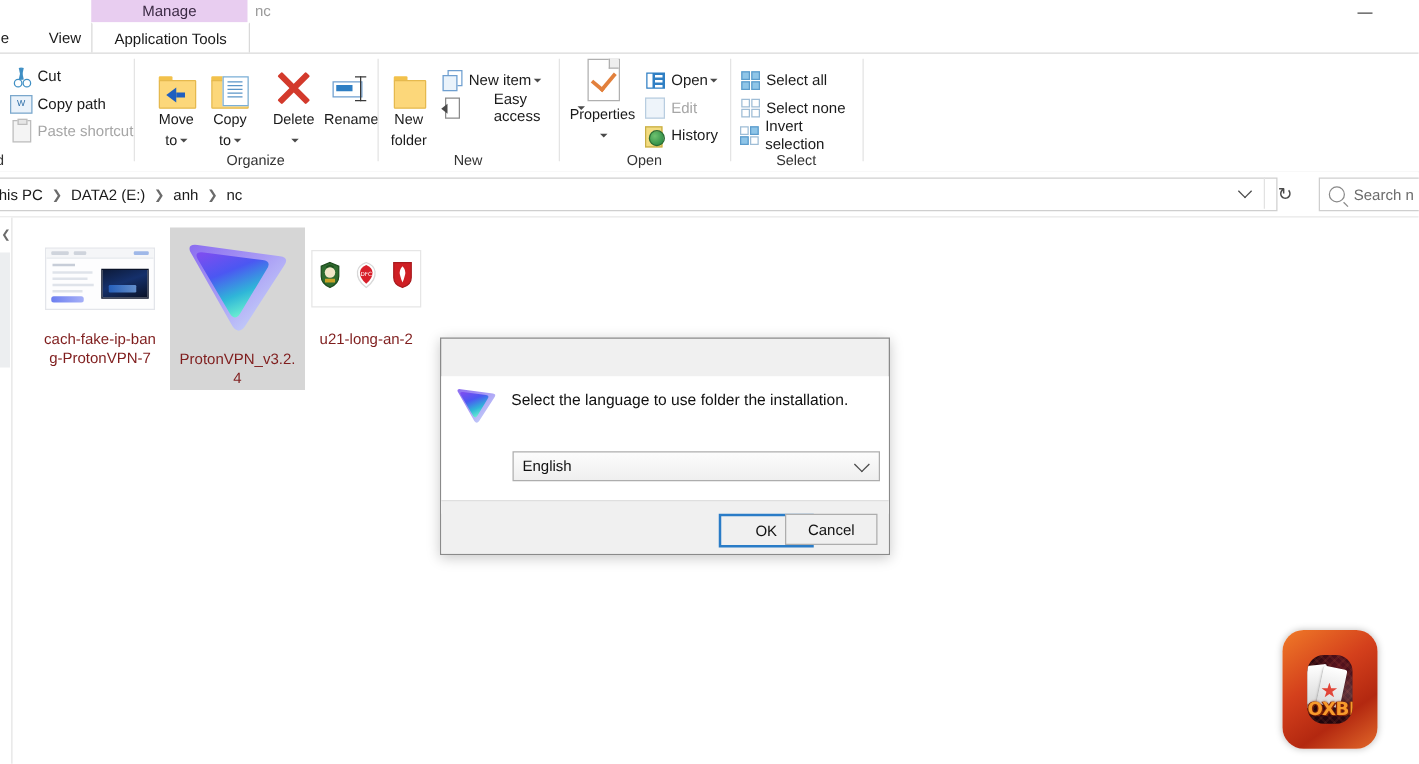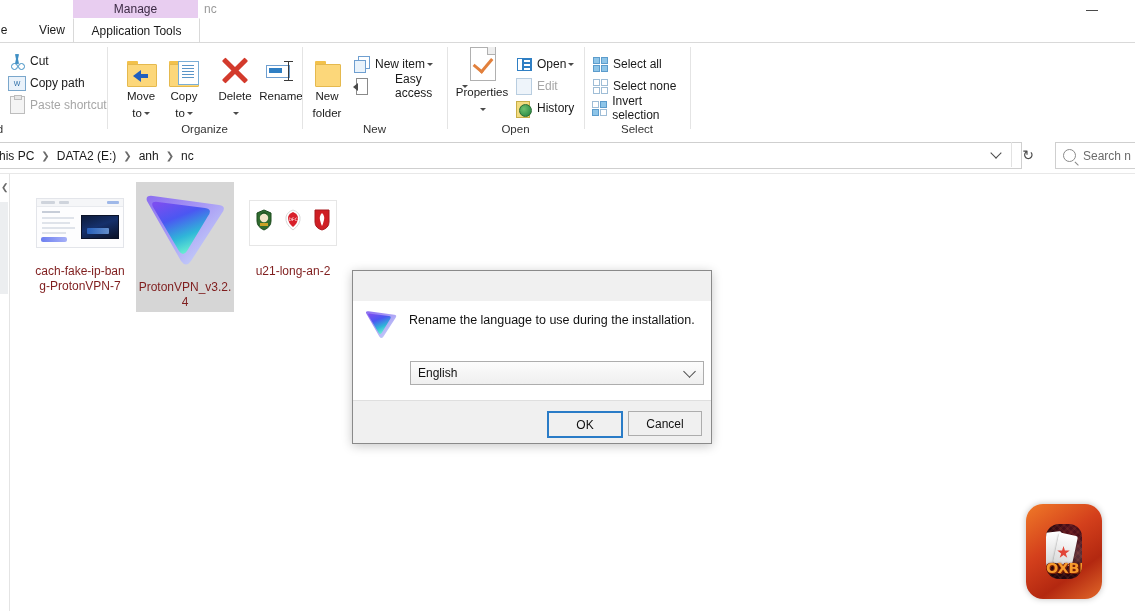--- a/index.html
+++ b/index.html
@@ -200,21 +200,21 @@
               background:linear-gradient(180deg,#fcfcfc 0%,#efefef 100%);
               border:1px solid #adadad;display:flex;align-items:center;}
   .dlg-select .v{margin-left:7px;font-size:12px;color:#111;}
   .dlg-select .ch{position:absolute;right:9px;width:8px;height:8px;
                   border-right:1.3px solid #4a4a4a;border-bottom:1.3px solid #4a4a4a;
                   transform:rotate(45deg);margin-top:-4px;}
   .dlg-foot{position:absolute;left:0;bottom:0;right:0;height:42px;background:#f0f0f0;
             border-top:1px solid #dfdfdf;}
   .btn{position:absolute;top:10px;height:23px;width:72px;font-size:12px;color:#111;
        background:#f0f0f0;border:1px solid #adadad;display:flex;align-items:center;justify-content:center;}
-  .btn.default{border:2px solid #2a7cc7;background:#f0f0f0;}
+  .btn.default{border:2px solid #2a7cc7;background:#f0f0f0;margin-left:28px;}
   .btn-ok{left:194px;}
   .btn-cancel{left:275px;}
 
   
   .oxlogo{position:absolute;left:1026px;top:504px;width:76px;height:95px;
           border-radius:17px;
           background:linear-gradient(145deg,#f07a28 0%,#d4401c 40%,#b32810 70%,#e2692a 100%);
           padding:20px;box-sizing:border-box;box-shadow:0 0 6px rgba(0,0,0,.25);}
   .oxlogo .inner{width:100%;height:100%;border-radius:13px;position:relative;overflow:hidden;
         background:radial-gradient(ellipse at 70% 25%,#5e1420 0%,#2d0810 55%,#140309 100%);}
@@ -495,21 +495,21 @@
         <div class="ln" style="left:5px;top:28px;width:33px;"></div>
         <div class="ln" style="left:5px;top:33px;width:24px;"></div>
         <div class="dark"></div>
         <div class="btnbar"></div>
       </div>
     </div>
     <div class="name">cach-fake-ip-ban</div>
     <div class="name">g-ProtonVPN-7</div>
   </div>
 
-  <div class="tile selected" style="left:136px;top:8px;width:98px;height:130px;">
+  <div class="tile selected" style="left:136px;top:8px;width:108px;height:130px;">
     <div class="thumbwrap" style="height:98px;">
       <div class="th-proton">
         <svg width="92" height="80" viewBox="0 0 92 80">
           <defs>
             <linearGradient id="pv1" x1="0" y1="0" x2="1" y2="1">
               <stop offset="0%" stop-color="#8b6df0"></stop>
               <stop offset="45%" stop-color="#a99bf5"></stop>
               <stop offset="100%" stop-color="#cfe6fb"></stop>
             </linearGradient>
             <linearGradient id="pv2" x1="0.15" y1="0" x2="0.6" y2="1">
@@ -575,21 +575,21 @@
             <stop offset="0%" stop-color="#7b4ef0"></stop>
               <stop offset="35%" stop-color="#4b57f2"></stop>
             <stop offset="70%" stop-color="#2fb6d8"></stop>
               <stop offset="100%" stop-color="#6df2d0"></stop>
           </linearGradient>
         </defs>
         <path d="M8 10 Q6 4 14 5 L80 14 Q88 15 83 22 L52 70 Q47 77 42 70 Z" fill="url(#dv1)"></path>
         <path d="M14 16 Q11 10 19 11 L66 17 Q74 18 69 25 L48 60 Q44 66 40 60 Z" fill="url(#dv2)"></path>
       </svg>
     </div>
-    <div class="dlg-msg">Rename the language to use during the installation.</div>
+    <div class="dlg-msg">Select the language to use folder the installation.</div>
     <div class="dlg-select">
       <span class="v">English</span>
       <span class="ch"></span>
     </div>
   </div>
   <div class="dlg-foot">
     <div class="btn default btn-ok">
       <span>OK</span>
     </div>
     <div class="btn btn-cancel">

